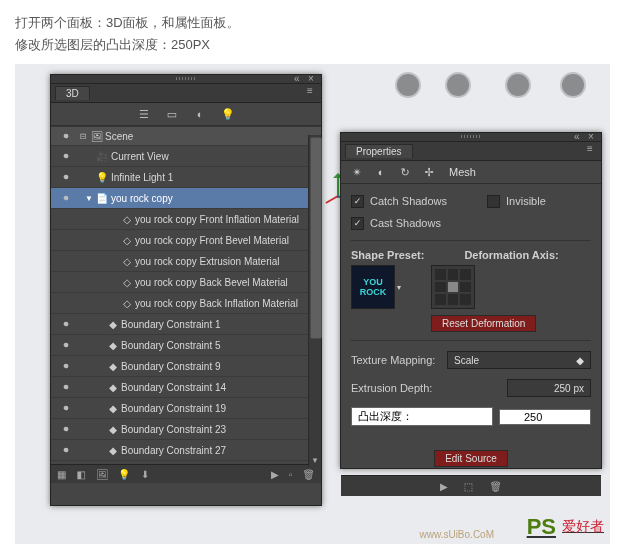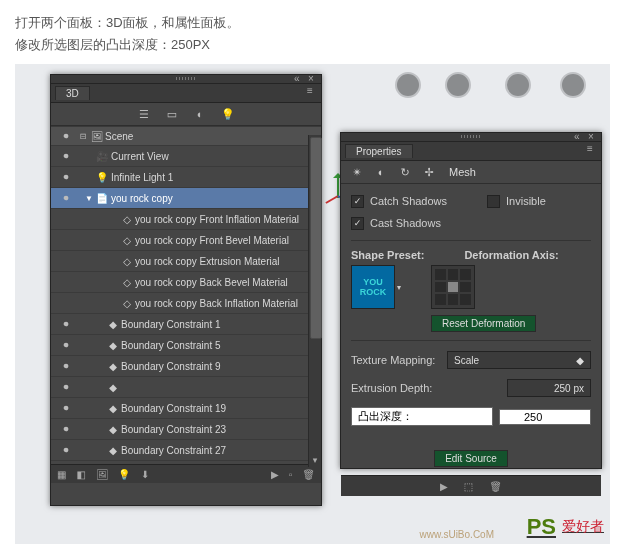--- a/index.html
+++ b/index.html
@@ -115,26 +115,26 @@
   .pprop .mode-row{height:22px;display:flex;align-items:center;padding:0 8px;gap:8px;border-bottom:1px solid #2e2e2e;}
   .mode-ic{width:16px;height:16px;display:inline-flex;align-items:center;justify-content:center;color:#ccc;font-size:11px;cursor:pointer;}
   .mode-label{font-size:11px;color:#ddd;margin-left:4px;}
   .prop-body{padding:8px 10px; font-size:11px; color:#cfcfcf;}
   .chk-row{display:flex;align-items:center;height:18px;gap:6px;}
   .chk{width:11px;height:11px;border:1px solid #222;background:#333;display:inline-flex;align-items:center;justify-content:center;font-size:9px;color:#ddd;}
   .row-split{display:flex;gap:40px;}
   .sep{height:1px;background:#333;margin:8px 0;}
   .label{color:#cfcfcf;font-size:11px;}
   .preset-row{display:flex;gap:30px;align-items:flex-start;margin-top:4px;}
-  .preset-thumb{width:42px;height:42px;background:#0369a1;border:1px solid #222;display:flex;align-items:center;justify-content:center;}
+  .preset-thumb{width:42px;height:42px;background:#0f172a;border:1px solid #222;display:flex;align-items:center;justify-content:center;}
   .preset-thumb span{font-weight:bold;font-size:9px;color:#3ad5d9;text-align:center;line-height:10px;}
   .axis-grid{width:36px;height:36px;background:#3a3a3a;border:1px solid #222;display:grid;grid-template-columns:repeat(3,1fr);grid-template-rows:repeat(3,1fr);gap:2px;padding:3px;}
   .axis-grid div{background:#2a2a2a;}
   .axis-grid .mid{background:#888;}
-  .btn{background:#14532d;border:1px solid #2a2a2a;color:#ddd;font-size:10px;padding:2px 10px;cursor:pointer;display:inline-block;}
+  .btn{background:#7f1d1d;border:1px solid #2a2a2a;color:#ddd;font-size:10px;padding:2px 10px;cursor:pointer;display:inline-block;}
   .field-row{display:flex;align-items:center;gap:8px;margin-top:10px;}
   .dropdown{flex:1;background:#3b3b3b;border:1px solid #222;height:16px;display:flex;align-items:center;padding:0 6px;font-size:10px;color:#ddd;justify-content:space-between;}
   .num-field{width:70px;background:#3b3b3b;border:1px solid #222;height:16px;display:flex;align-items:center;padding:0 6px;font-size:10px;color:#ddd;justify-content:flex-end;}
   .annot-row{display:flex;align-items:center;gap:6px;margin-top:10px;}
   .annot-label{background:#fff;color:#000;border:1px solid #666;padding:1px 6px;font-size:11px;flex:1;}
   .annot-val{background:#fff;color:#000;border:1px solid #666;padding:1px 24px;font-size:11px;width:42px;text-align:left;}
   .pprop .bottom-bar{height:20px;background:#3a3a3a;border-top:1px solid #242424;display:flex;align-items:center;justify-content:center;gap:16px;}
 
   
   .gizmo{position:absolute;left:308px;top:110px;width:30px;height:30px;}
@@ -290,20 +290,21 @@
                 <span class="twisty"></span>
                 <span class="tree-ic">◆</span>
                 <span class="tree-label">Boundary Constraint 9</span>
               </span>
             </div>
             <div class="tree-row">
               <span class="eye">⏺</span>
               <span class="indent2" style="display:flex;align-items:center;flex:1;overflow:hidden;">
                 <span class="twisty"></span>
                 <span class="tree-ic">◆</span>
+                <span class="tree-label">Boundary Constraint 14</span>
               </span>
             </div>
             <div class="tree-row">
               <span class="eye">⏺</span>
               <span class="indent2" style="display:flex;align-items:center;flex:1;overflow:hidden;">
                 <span class="twisty"></span>
                 <span class="tree-ic">◆</span>
                 <span class="tree-label">Boundary Constraint 19</span>
               </span>
             </div>

